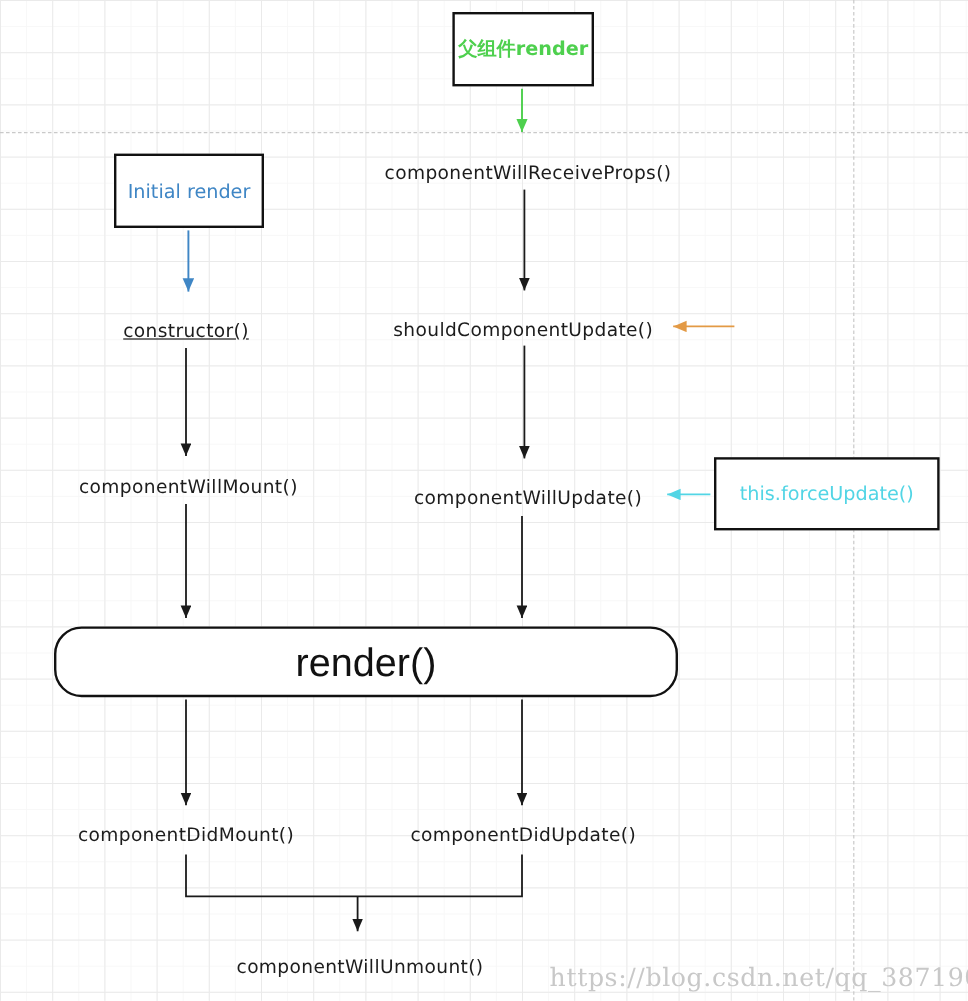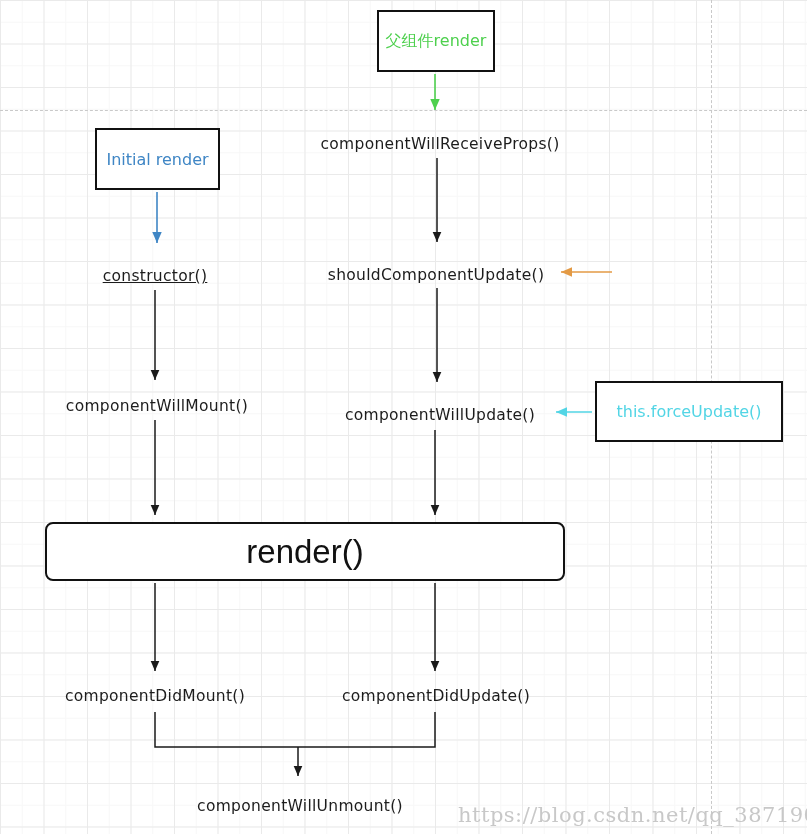--- a/index.html
+++ b/index.html
@@ -35,27 +35,27 @@
   }
   .box {
     position:absolute;
     box-sizing: border-box;
     border: 2px solid #111111;
     background: #ffffff;
     display:flex; align-items:center; justify-content:center;
     font-size: 16px;
     white-space: nowrap;
   }
-  #box-parent-render   { left:377px; top:10px;  width:118px; height:62px; color:#4ed04e; }
+  #box-parent-render   { left:377px; top:10px;  width:118px; height:62px; color:#4ed04e;font-weight:bold; }
   #box-initial-render  { left:95px;  top:128px; width:125px; height:62px; color:#3f86c5;align-items:center; }
   #box-set-state       { left:615px; top:241px; width:130px; height:59px; color:#e39a45; }
   #box-force-update    { left:595px; top:381px; width:188px; height:61px; color:#52d5e5; }
   #box-render {
     left:45px; top:522px; width:520px; height:59px;
-    border-radius: 8px;
+    border-radius: 23px;
     border-width: 2px;
     font-family: "Liberation Sans", sans-serif;
     font-size: 33px;
     color:#111111;
   }
   #arrow-layer { position:absolute; left:0; top:0; }
   #watermark {
     position:absolute;
     left:458px; top:803px;
     font-family: "DejaVu Serif", serif;

